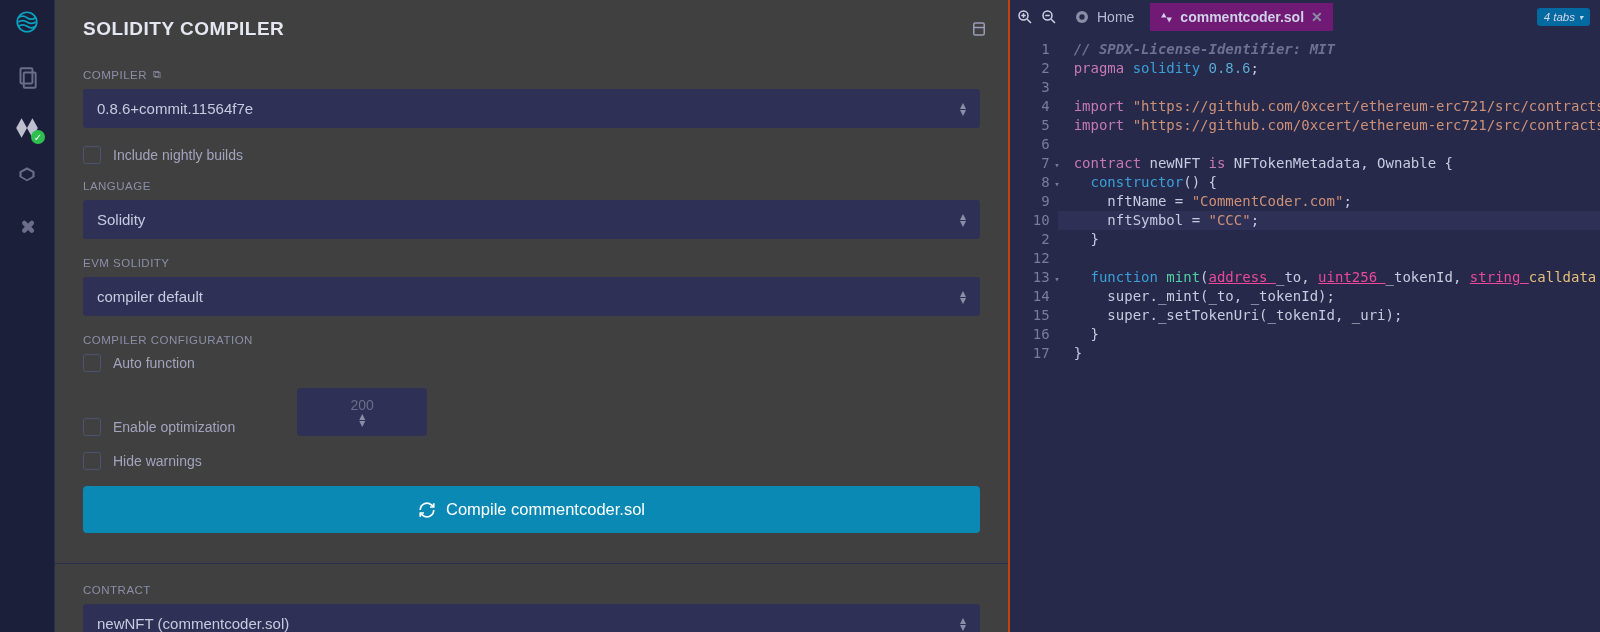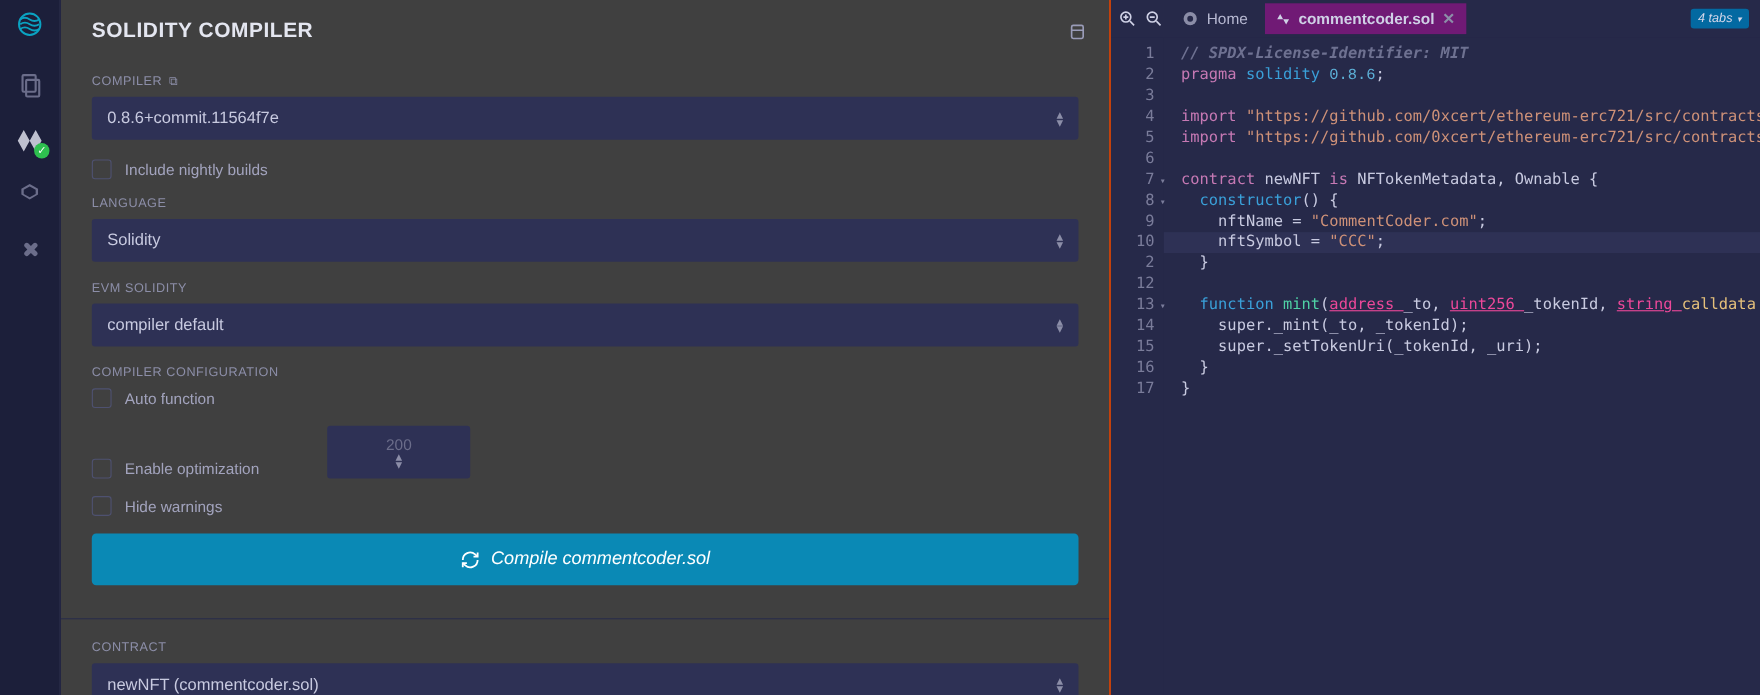--- a/index.html
+++ b/index.html
@@ -94,21 +94,20 @@
     border-radius: 4px;
     padding: 14px;
     font-size: 16.5px;
     display: flex;
     justify-content: center;
     align-items: center;
     gap: 10px;
     cursor: pointer;
     margin-top: 14px;
     margin-bottom: 30px;
-    font-style: italic;
   }
   .section-hr { border-top: 1px solid #2a2d4a; margin: 0 -28px 20px -28px; }
   
   .editor {
     flex: 1;
     background: #262949;
     display: flex;
     flex-direction: column;
     min-width: 0;
   }

